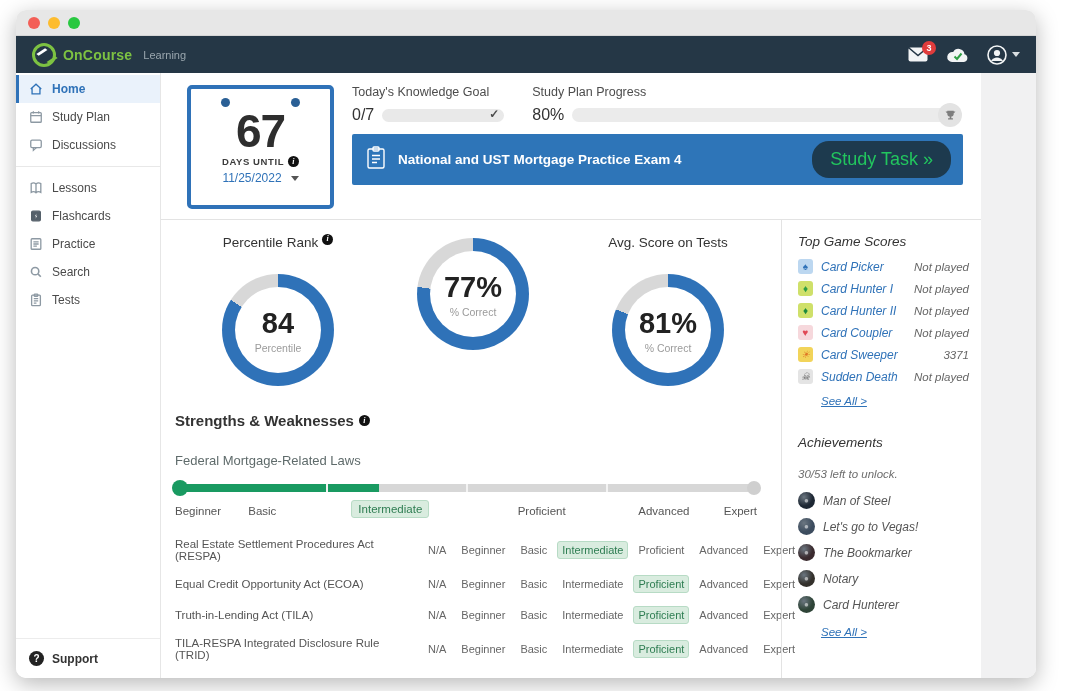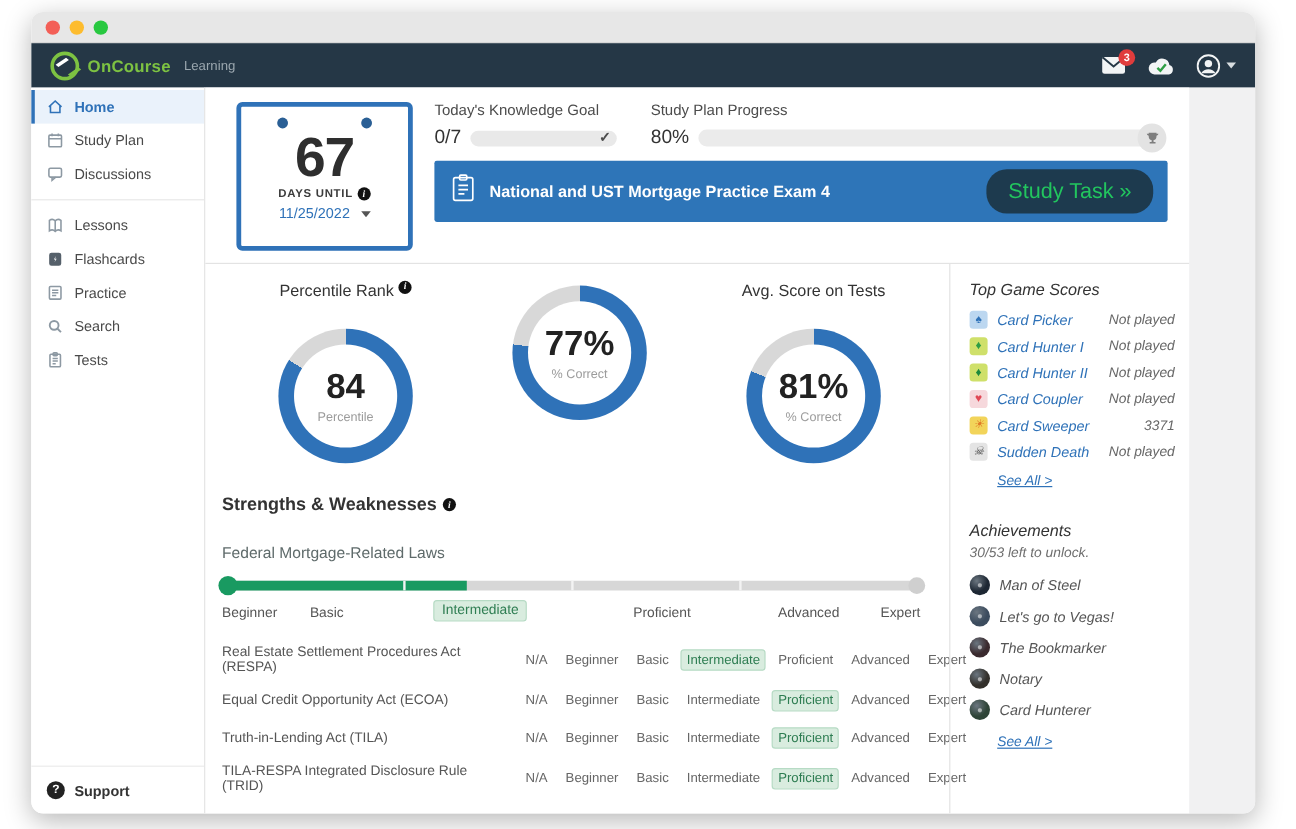--- a/index.html
+++ b/index.html
@@ -1,18 +1,18 @@
 <!DOCTYPE html>
 <html><head>
 <meta charset="utf-8">
 <style>
   * { margin:0; padding:0; box-sizing:border-box; }
   html,body { width:1080px; height:691px; background:#fff; font-family:"Liberation Sans", sans-serif; overflow:hidden; }
 
-  .window { position:absolute; left:26px; top:10px; width:1020px; height:668px;
+  .window { position:absolute; left:16px; top:10px; width:1020px; height:668px;
     border-radius:10px; box-shadow:0 6px 22px rgba(0,0,0,.28); overflow:hidden; background:#fff; display:flex; flex-direction:column; }
 
   
   .titlebar { height:26px; background:#e7e7e7; border-bottom:1px solid #d6d6d6; display:flex; align-items:center; padding-left:12px; gap:8px; flex:0 0 auto; }
   .tl-dot { width:12px; height:12px; border-radius:50%; }
   .tl-red { background:#f35f57; } .tl-yellow { background:#fdbc2e; } .tl-green { background:#28c840; }
 
   
   .appbar { height:37px; background:#253746; display:flex; align-items:center; padding:0 16px; flex:0 0 auto; }
   .brand { display:flex; align-items:center; gap:7px; }
@@ -433,21 +433,21 @@
                 </div>
                 <div class="game-row">
                   <span class="game-icon" style="background: rgb(228, 228, 228); color: rgb(85, 85, 85);">☠</span>
                   <span class="game-name">Sudden Death</span>
                   <span class="game-score">Not played</span>
                 </div>
               </div>
             <span class="see-all">See All &gt;</span>
 
             <div class="ach-block">
-              <div class="rc-heading" style="margin-bottom:10px">Achievements</div>
+              <div class="rc-heading" style="margin-bottom:23px">Achievements</div>
               <div class="ach-sub">30/53 left to unlock.</div>
               <div id="ach-list">
                   <div class="ach-row">
                     <span class="ach-badge" style="background: radial-gradient(circle at 35% 30%, rgb(107, 118, 128) 0%, rgb(29, 39, 51) 55%);">●</span>
                     <span class="ach-name">Man of Steel</span>
                   </div>
                   <div class="ach-row">
                     <span class="ach-badge" style="background: radial-gradient(circle at 35% 30%, rgb(107, 118, 128) 0%, rgb(60, 76, 94) 55%);">●</span>
                     <span class="ach-name">Let's go to Vegas!</span>
                   </div>

